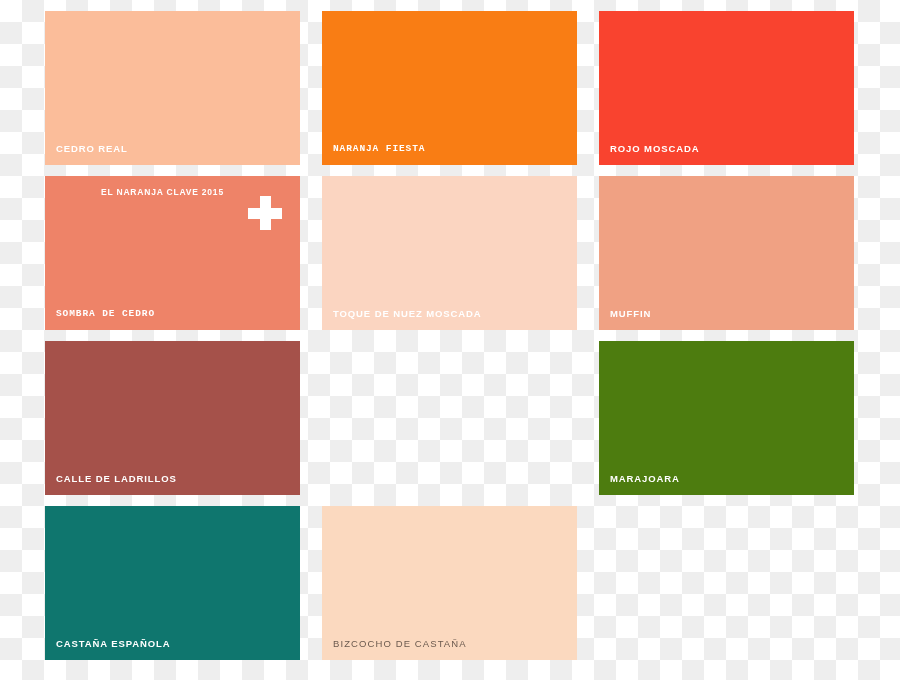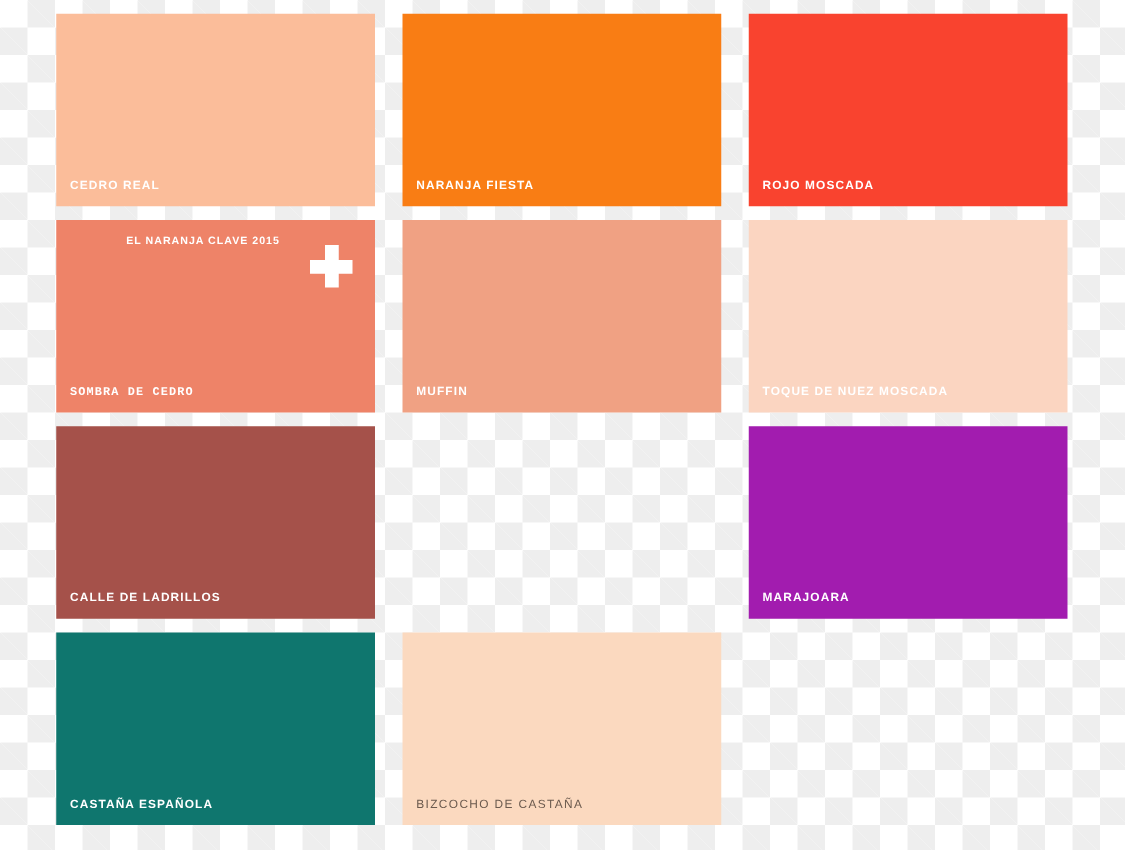--- a/index.html
+++ b/index.html
@@ -101,41 +101,41 @@
   }
 </style>
 </head>
 <body>
 
 <div id="palette-grid">
     <div class="swatch" style="background-color: rgb(251, 189, 154);">
       <div class="swatch-label" style="color: rgb(255, 255, 255);">CEDRO REAL</div>
     </div>
     <div class="swatch" style="background-color: rgb(249, 125, 20);">
-      <div class="swatch-label" style="color: rgb(255, 255, 255);">NARANJA FIESTA</div>
+      <div class="swatch-label" style="color: rgb(255, 255, 255); font-family: Liberation Mono, monospace;">NARANJA FIESTA</div>
     </div>
     <div class="swatch" style="background-color: rgb(249, 67, 47);">
       <div class="swatch-label" style="color: rgb(255, 255, 255);">ROJO MOSCADA</div>
     </div>
     <div class="swatch" style="background-color: rgb(238, 131, 104);">
       <div class="swatch-header">EL NARANJA CLAVE 2015</div>
       <div class="plus-icon"></div>
       <div class="swatch-label" style="color: rgb(255, 255, 255); font-family: Liberation Mono, monospace;">SOMBRA DE CEDRO</div>
     </div>
+    <div class="swatch" style="background-color: rgb(251, 213, 193);">
+      <div class="swatch-label" style="color: rgb(255, 255, 255);">TOQUE DE NUEZ MOSCADA</div>
+    </div>
     <div class="swatch" style="background-color: rgb(240, 161, 131);">
       <div class="swatch-label" style="color: rgb(255, 255, 255);">MUFFIN</div>
-    </div>
-    <div class="swatch" style="background-color: rgb(251, 213, 193);">
-      <div class="swatch-label" style="color: rgb(255, 255, 255);">TOQUE DE NUEZ MOSCADA</div>
     </div>
     <div class="swatch" style="background-color: rgb(165, 81, 74);">
       <div class="swatch-label" style="color: rgb(255, 255, 255);">CALLE DE LADRILLOS</div>
     </div>
     <div class="swatch empty"></div>
-    <div class="swatch" style="background-color: #a21caf;">
+    <div class="swatch" style="background-color: #4d7c0f;">
       <div class="swatch-label" style="color: rgb(255, 255, 255);">MARAJOARA</div>
     </div>
     <div class="swatch" style="background-color: #0f766e;">
       <div class="swatch-label" style="color: rgb(255, 255, 255);">CASTAÑA ESPAÑOLA</div>
     </div>
     <div class="swatch" style="background-color: rgb(251, 217, 191);">
       <div class="swatch-label dark" style="color: rgb(107, 90, 78);">BIZCOCHO DE CASTAÑA</div>
     </div>
   </div>
 

